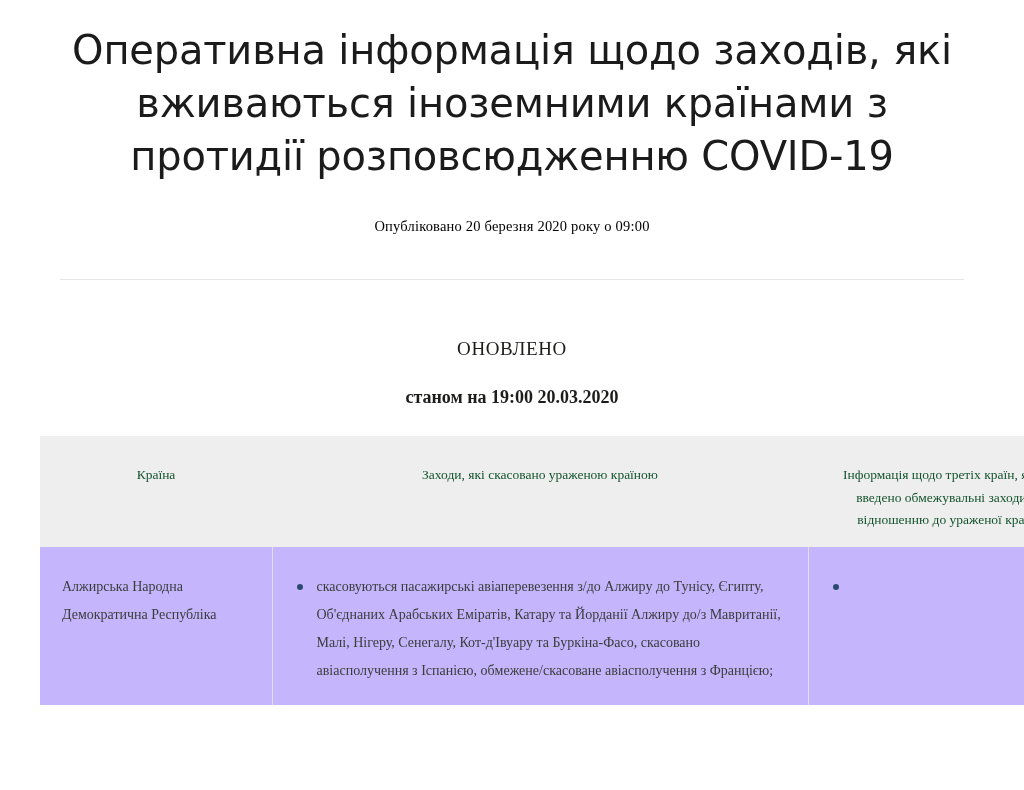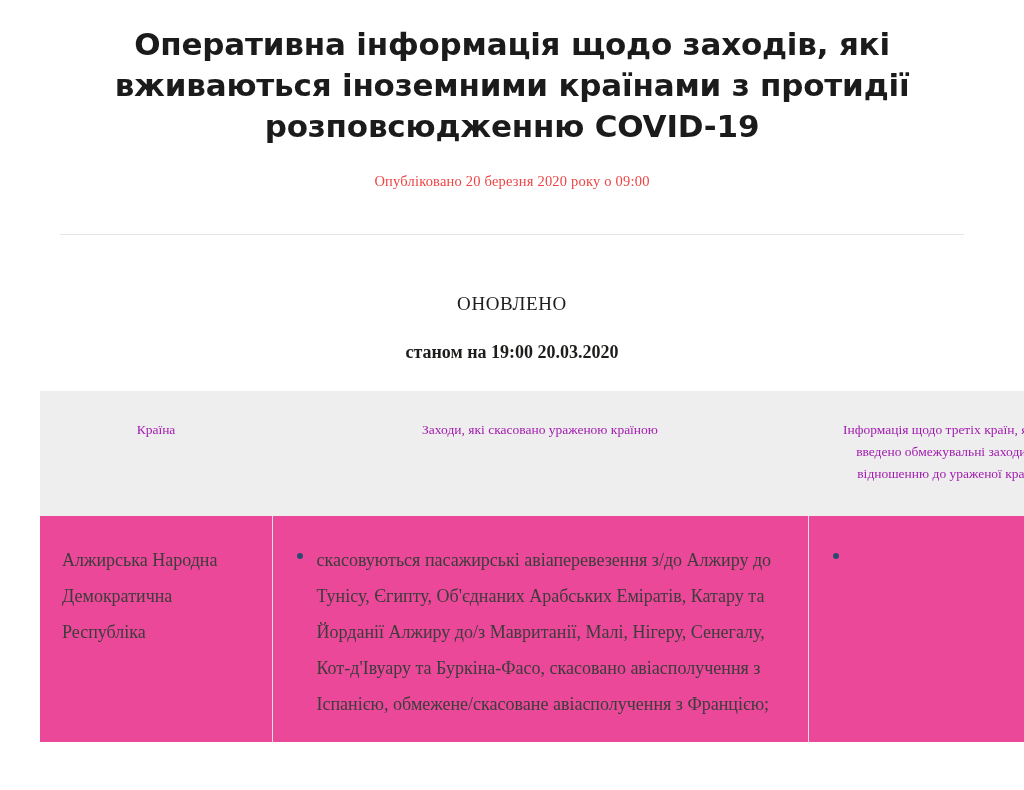--- a/index.html
+++ b/index.html
@@ -20,32 +20,32 @@
     position: relative;
   }
 
   
   .header {
     padding: 24px 60px 0 60px;
     text-align: center;
   }
   .article-title {
     font-family: "DejaVu Sans", sans-serif;
-    font-size: 31px;
+    font-size: 40px;
     line-height: 1.32;
-    font-weight: 700;
+    font-weight: 400;
     color: #1b1b1b;
     margin: 0 auto;
     max-width: 900px;
     letter-spacing: -0.2px;
   }
   .published {
-    margin-top: 26px;
+    margin-top: 36px;
     font-size: 14.5px;
-    color: #ef4444;
+    color: #000000;
     font-family: "Liberation Serif", serif;
     letter-spacing: 0.2px;
   }
   .tag-row {
     margin-top: 22px;
     display: flex;
     justify-content: center;
   }
   .tag {
     display: inline-block;
@@ -93,40 +93,40 @@
   table.measures {
     width: 944px;
     border-collapse: collapse;
     table-layout: fixed;
     font-family: "Liberation Serif", serif;
   }
   table.measures thead th {
     background: #eeeeee;
     font-size: 13.5px;
     font-weight: 400;
-    color: #a21caf;
+    color: #14532d;
     text-align: center;
     vertical-align: top;
-    padding: 28px 18px 30px 18px;
+    padding: 28px 18px 16px 18px;
     line-height: 1.65;
     border: none;
   }
   table.measures thead th.col-country { width: 196px; }
   table.measures thead th.col-measures { width: 500px; }
   table.measures thead th.col-third { width: 248px; }
 
   table.measures tbody td {
     vertical-align: top;
     padding: 26px 18px 20px 22px;
-    font-size: 18px;
+    font-size: 14px;
     line-height: 2.0;
     color: #3c3c3b;
     border-left: 1px solid #e0e0e0;
     border-right: 1px solid #e0e0e0;
-    background: #ec4899;
+    background: #c4b5fd;
   }
   table.measures tbody td.cell-country {
     border-left: none;
     padding-left: 22px;
   }
   table.measures tbody td.cell-third {
     border-right: none;
   }
   ul.bullets {
     list-style: none;

